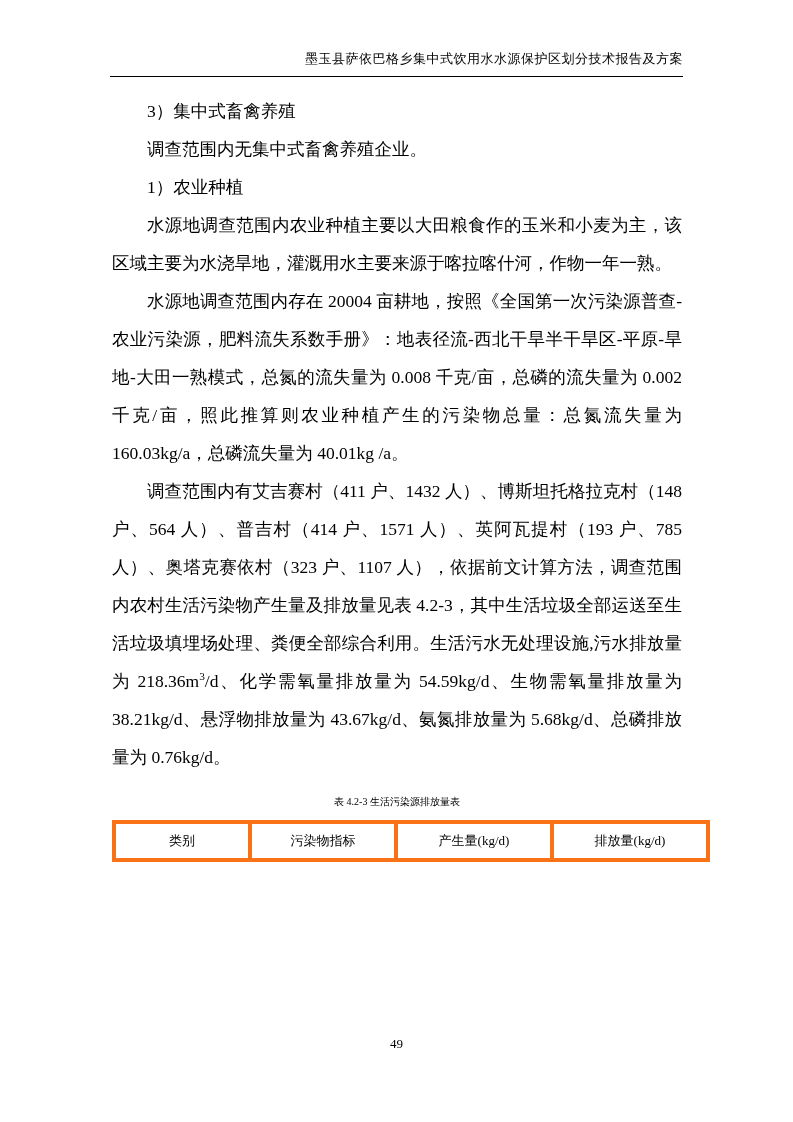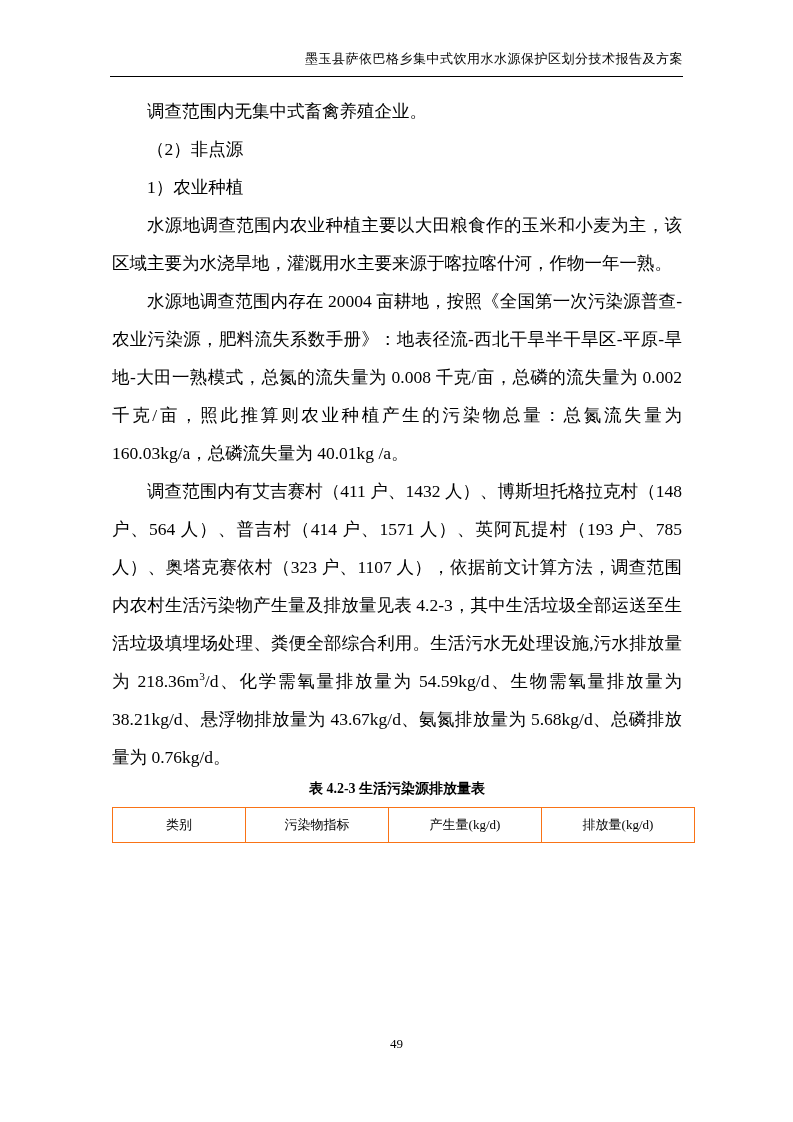--- a/index.html
+++ b/index.html
@@ -52,35 +52,35 @@
     text-justify: inter-ideograph;
     font-family: "Liberation Serif", "DejaVu Serif", serif;
   }
   p.indent1 {
     text-indent: 35px;
   }
   p.indent2 {
     text-indent: 35px;
   }
   .tbl-caption {
-    margin-top: 1px;
+    margin-top: 14px;
     text-align: center;
-    font-size: 14px;
-    font-weight: bold;
+    font-size: 10px;
+    font-weight: normal;
     font-family: "Liberation Serif", "DejaVu Serif", serif;
     line-height: 24px;
   }
   table.datatable {
     margin-top: 6px;
     border-collapse: collapse;
     width: 570px;
     table-layout: fixed;
   }
   table.datatable th {
-    border: 1px solid #f97316;
+    border: 4px solid #f97316;
     height: 32px;
     font-size: 13px;
     font-weight: normal;
     text-align: center;
     font-family: "Liberation Serif", "DejaVu Serif", serif;
   }
   .col1 { width: 130px; }
   .col2 { width: 140px; }
   .col3 { width: 150px; margin-left: 17px; }
   .col4 { width: 150px; }
@@ -102,22 +102,22 @@
 </head>
 <body>
 
 <div class="page">
 
   <div class="header">墨玉县萨依巴格乡集中式饮用水水源保护区划分技术报告及方案</div>
   <div class="header-rule"></div>
 
   <div class="content">
 
+    <p class="para indent1">3）集中式畜禽养殖</p>
     <p class="para indent1">调查范围内无集中式畜禽养殖企业。</p>
-    <p class="para indent1">（2）非点源</p>
     <p class="para indent1">1）农业种植</p>
     <p class="para indent2">水源地调查范围内农业种植主要以大田粮食作的玉米和小麦为主，该区域主要为水浇旱地，灌溉用水主要来源于喀拉喀什河，作物一年一熟。</p>
     <p class="para indent2">水源地调查范围内存在 20004 亩耕地，按照《全国第一次污染源普查-农业污染源，肥料流失系数手册》：地表径流-西北干旱半干旱区-平原-旱地-大田一熟模式，总氮的流失量为 0.008 千克/亩，总磷的流失量为 0.002 千克/亩，照此推算则农业种植产生的污染物总量：总氮流失量为 160.03kg/a，总磷流失量为 40.01kg /a。</p>
 
     <p class="para indent2"><span>调查范围内有艾吉赛村（411 户、1432 人）、博斯坦托格拉克村（148 户、564 人）、普吉村（414 户、1571 人）、英阿瓦提村（193 户、785 人）、奥塔克赛依村（323 户、1107 人），依据前文计算方法，调查范围内农村生活污染物产生量及排放量见表 4.2-3，其中生活垃圾全部运送至生活垃圾填埋场处理、粪便全部综合利用。生活污水无处理设施,污水排放量为 218.36m</span><sup>3</sup><span>/d、化学需氧量排放量为 54.59kg/d、生物需氧量排放量为 38.21kg/d、悬浮物排放量为 43.67kg/d、氨氮排放量为 5.68kg/d、总磷排放量为 0.76kg/d。</span></p>
 
     <div class="tbl-caption">表 4.2-3 生活污染源排放量表</div>
 
     <table class="datatable">
       <thead>

